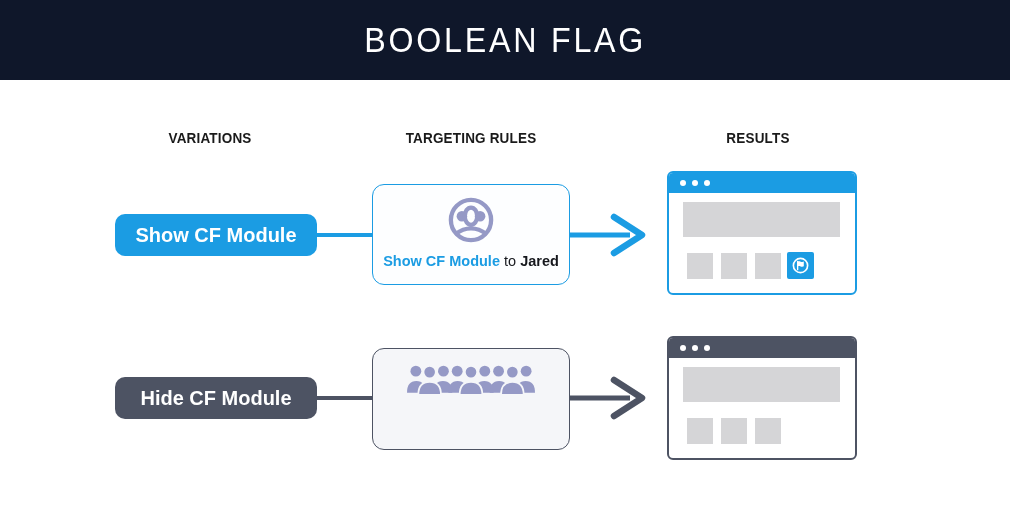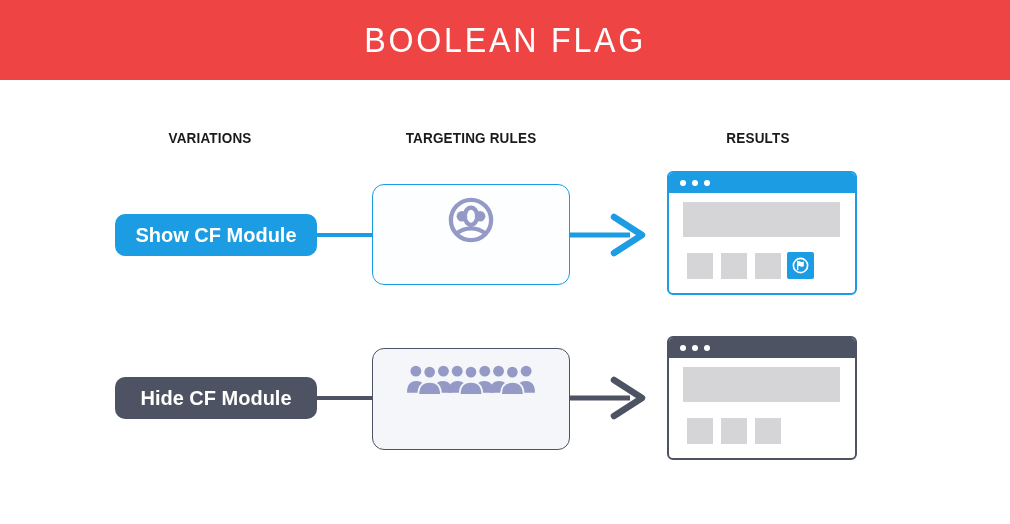--- a/index.html
+++ b/index.html
@@ -3,21 +3,21 @@
 <meta charset="utf-8">
 <style>
   html,body{margin:0;padding:0;background:#fff;}
   #canvas{
     position:relative;width:1010px;height:524px;background:#ffffff;
     font-family:"Liberation Sans",sans-serif;overflow:hidden;
   }
   
   .banner-bar{
     position:absolute;left:0;top:0;width:1010px;height:80px;
-    background:#ef4444;display:flex;align-items:center;justify-content:center;
+    background:#0f172a;display:flex;align-items:center;justify-content:center;
   }
   .banner-title{
     color:#ffffff;font-size:35px;font-weight:400;letter-spacing:3px;
     transform:scaleX(.92);transform-origin:center;white-space:nowrap;
   }
   
   .col-label{
     position:absolute;top:129px;font-size:15px;font-weight:bold;color:#1a1a1a;
     transform:translateX(-50%) scaleX(.9);transform-origin:center;white-space:nowrap;
     letter-spacing:.2px;
@@ -87,20 +87,25 @@
   <div class="connector bg-blue" style="left:316px;top:233px;width:57px"></div>
 
   <div class="rule-card card-blue" style="top:184px">
     <svg class="rule-icon" style="top:12px" width="46" height="46" viewBox="0 0 48 48">
       <circle cx="24" cy="24" r="21" fill="none" stroke="#9599c6" stroke-width="4.5"></circle>
       <circle cx="14.5" cy="20" r="5.5" fill="#9599c6"></circle>
       <circle cx="33.5" cy="20" r="5.5" fill="#9599c6"></circle>
       <ellipse cx="24" cy="20" rx="6.5" ry="9" fill="none" stroke="#9599c6" stroke-width="4.5"></ellipse>
       <path d="M7.5 39 Q24 26.5 40.5 39" fill="none" stroke="#9599c6" stroke-width="4.5"></path>
     </svg>
+    <div class="rule-text" style="bottom:14px">
+      <span class="bold txt-blue">Show CF Module</span>
+      <span>to</span>
+      <span class="bold">Jared</span>
+    </div>
   </div>
 
   <svg class="arrow-svg" style="top:212px" viewBox="0 0 80 46">
     <path d="M0 23 H60" stroke="#1b9ce3" stroke-width="5" fill="none"></path>
     <path d="M44 5 L72 23 L44 41" stroke="#1b9ce3" stroke-width="6.5" fill="none" stroke-linecap="round" stroke-linejoin="round"></path>
   </svg>
 
   <div class="browser frame-blue" style="top:171px">
     <div class="titlebar bg-blue">
       <span class="dot"></span>

